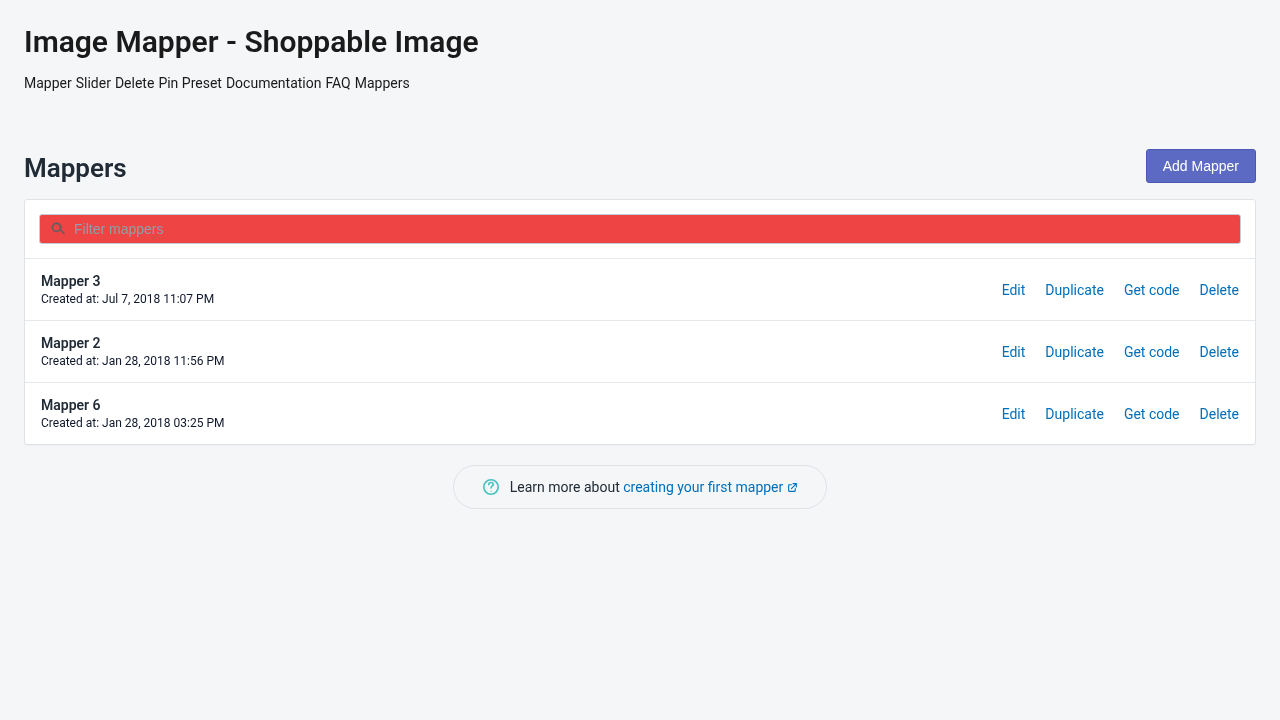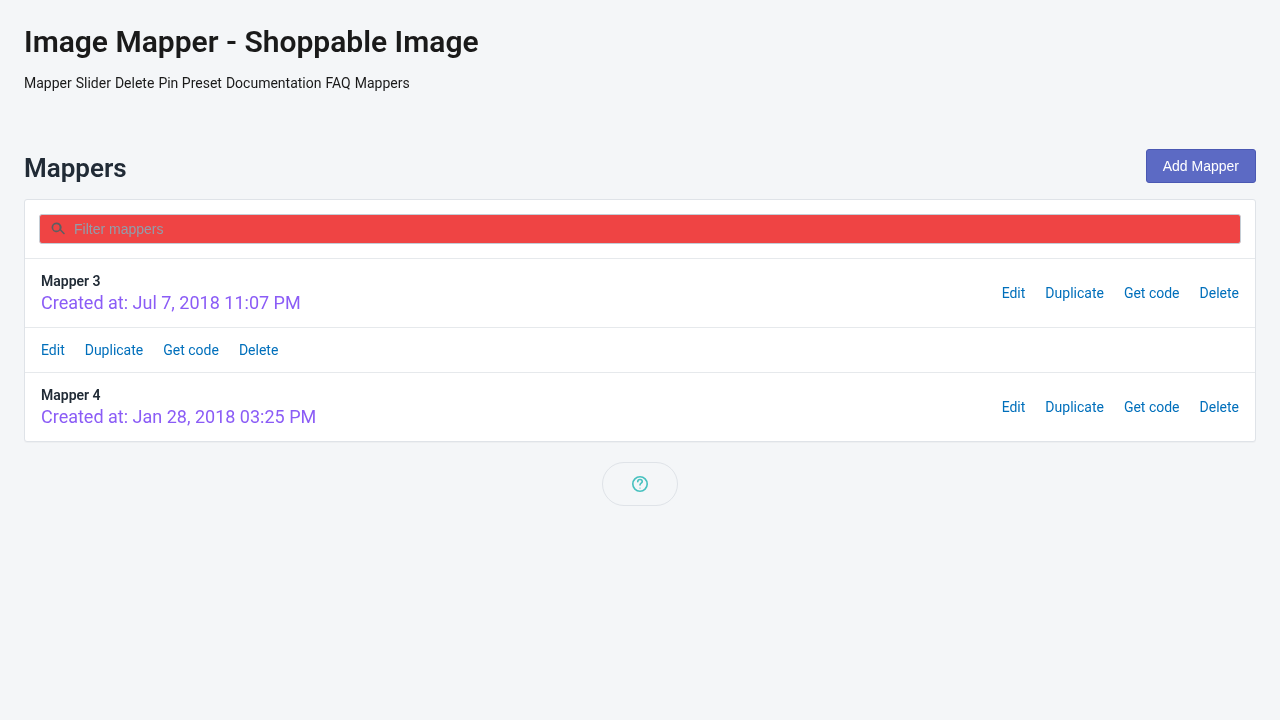--- a/index.html
+++ b/index.html
@@ -81,22 +81,22 @@
     padding: 14px 16px;
     border-top: 1px solid #e6e9ec;
   }
   .row-info { }
   .row-title {
     font-weight: 600;
     font-size: 14px;
     margin-bottom: 3px;
   }
   .row-meta {
-    color: #8b5cf6;
-    font-size: 18px;
+    color: #0f172a;
+    font-size: 12px;
   }
   .row-actions {
     display: flex;
     gap: 20px;
     align-items: center;
   }
   .action-link {
     color: #006fbb;
     font-size: 14px;
     cursor: pointer;
@@ -165,42 +165,52 @@
       </div>
       <div class="row-actions">
         <span class="action-link">Edit</span>
         <span class="action-link">Duplicate</span>
         <span class="action-link">Get code</span>
         <span class="action-link">Delete</span>
       </div>
     </div>
 
     <div class="list-row">
+      <div class="row-info">
+        <div class="row-title">Mapper 2</div>
+        <div class="row-meta"><span>Created at: </span><span>Jan 28, 2018 11:56 PM</span></div>
+      </div>
       <div class="row-actions">
         <span class="action-link">Edit</span>
         <span class="action-link">Duplicate</span>
         <span class="action-link">Get code</span>
         <span class="action-link">Delete</span>
       </div>
     </div>
 
     <div class="list-row">
       <div class="row-info">
-        <div class="row-title">Mapper 4</div>
+        <div class="row-title">Mapper 6</div>
         <div class="row-meta"><span>Created at: </span><span>Jan 28, 2018 03:25 PM</span></div>
       </div>
       <div class="row-actions">
         <span class="action-link">Edit</span>
         <span class="action-link">Duplicate</span>
         <span class="action-link">Get code</span>
         <span class="action-link">Delete</span>
       </div>
     </div>
   </div>
 
   <div class="help-box">
     <svg class="help-icon" viewBox="0 0 20 20" fill="none" stroke="#47c1bf" stroke-width="1.8">
         <circle cx="10" cy="10" r="8"></circle>
         <path d="M7.5 7.5a2.5 2.5 0 015 0c0 1.5-2.5 1.8-2.5 3.5" stroke-linecap="round"></path>
         <circle cx="10" cy="14.5" r="0.7" fill="#47c1bf" stroke="none"></circle>
       </svg>
+    <span>
+      <span>Learn more about </span><a><span>creating your first mapper</span><span class="ext-icon"><svg width="11" height="11" viewBox="0 0 20 20" fill="#006fbb">
+              <path d="M17 2h-6a1 1 0 100 2h3.59l-7.3 7.3a1 1 0 001.42 1.4L16 5.42V9a1 1 0 102 0V3a1 1 0 00-1-1z"></path>
+              <path d="M4 4a2 2 0 00-2 2v10a2 2 0 002 2h10a2 2 0 002-2v-4a1 1 0 10-2 0v4H4V6h4a1 1 0 000-2H4z"></path>
+            </svg></span></a>
+    </span>
   </div>
 </div>
 
 </body></html>

